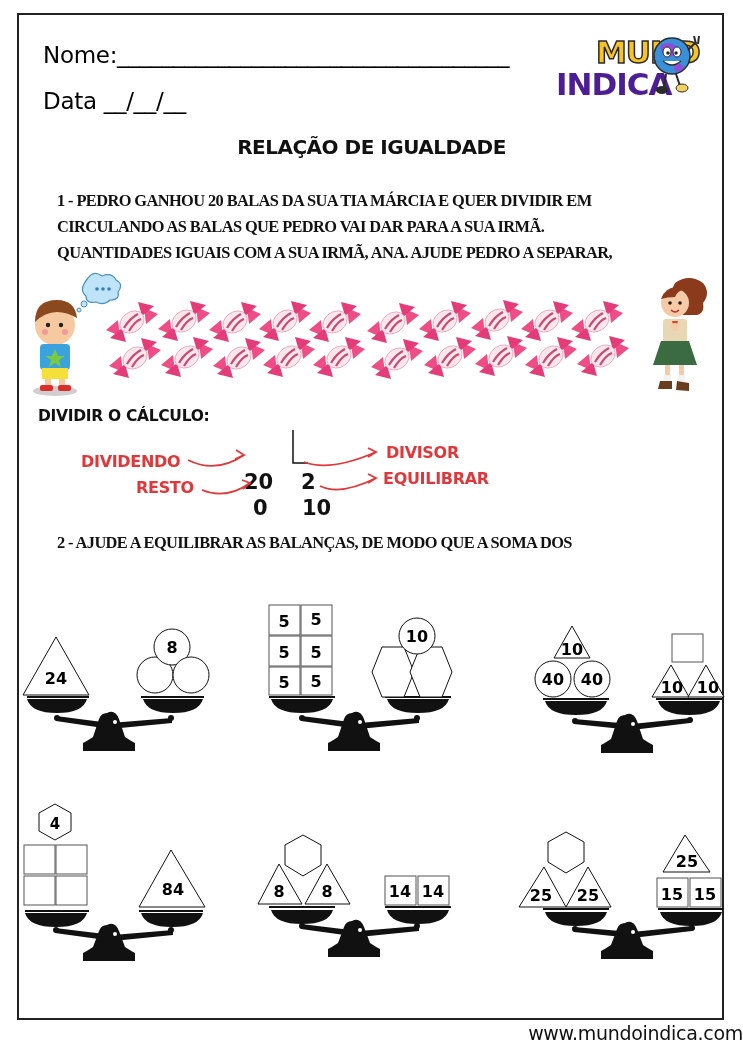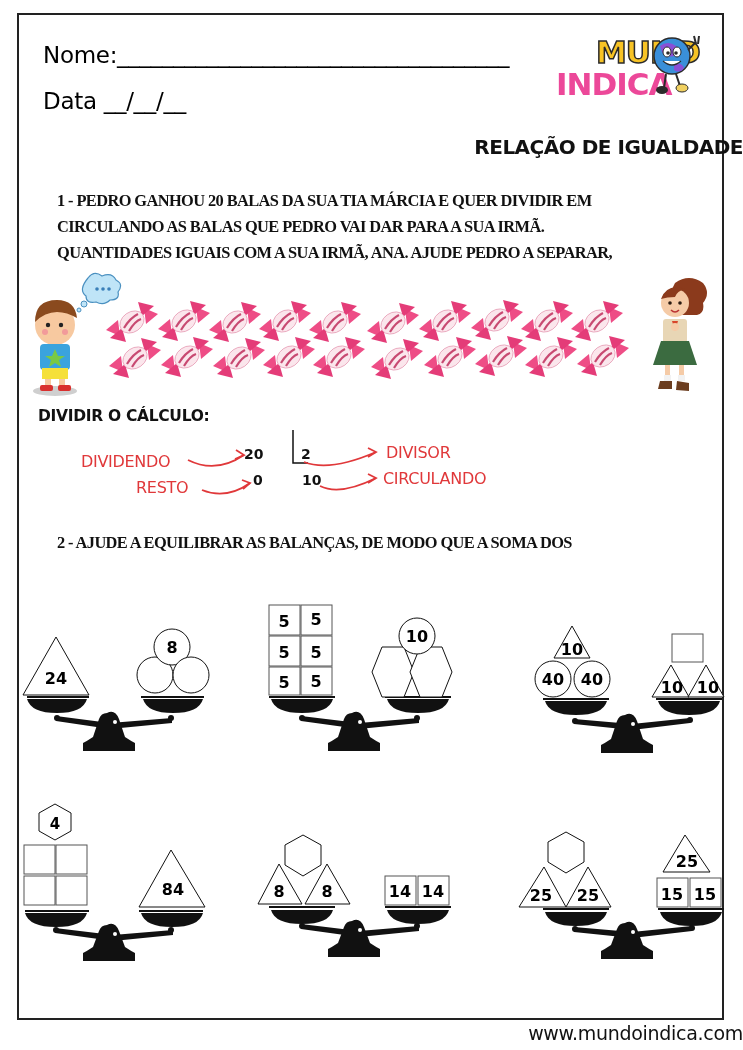--- a/index.html
+++ b/index.html
@@ -1,28 +1,28 @@
 <!DOCTYPE html>
 <html><head>
 <meta charset="utf-8">
 <style>
   html,body{margin:0;padding:0;background:#fff;}
   body{width:743px;height:1050px;position:relative;overflow:hidden;font-family:"Liberation Sans","DejaVu Sans",sans-serif;color:#111;}
   .frame{position:absolute;left:17px;top:13px;width:707px;height:1007px;border:2px solid #222;box-sizing:border-box;}
   .abs{position:absolute;}
   .nome,.data{font-family:"DejaVu Sans",sans-serif;font-size:23px;color:#000000;font-weight:400;letter-spacing:-0.3px;}
-  .title{font-family:"DejaVu Sans",sans-serif;font-weight:700;font-size:20px;left:0;width:743px;text-align:right;letter-spacing:-0.5px;}
+  .title{font-family:"DejaVu Sans",sans-serif;font-weight:700;font-size:20px;left:0;width:743px;text-align:center;letter-spacing:-0.5px;}
   .q{font-family:Liberation Serif, serif;font-weight:700;font-size:16.4px;line-height:26px;letter-spacing:-0.6px;margin-left:24px;}
   .observe{font-family:"DejaVu Sans",sans-serif;font-weight:700;font-size:15.5px;letter-spacing:-0.3px;}
-  .red{color:#e0383a;font-family:"DejaVu Sans",sans-serif;font-weight:400;font-size:16px;letter-spacing:-0.3px;}
-  .num{font-family:"DejaVu Sans",sans-serif;font-weight:700;font-size:14px;}
+  .red{color:#e0383a;font-family:"DejaVu Sans",sans-serif;font-weight:700;font-size:16px;letter-spacing:-0.3px;}
+  .num{font-family:"DejaVu Sans",sans-serif;font-weight:700;font-size:21px;margin-top:24px;}
   .footer{font-family:"DejaVu Sans",sans-serif;font-size:19px;left:0;width:743px;text-align:right;letter-spacing:-0.3px;}
   .logo{left:556px;top:36px;width:158px;height:66px;}
   .logo .w1{position:absolute;left:0;top:0;font-family:"DejaVu Sans",sans-serif;font-weight:700;font-size:31px;color:#f7c325;-webkit-text-stroke:1.5px #2b2b2b;letter-spacing:-1px;line-height:32px;margin-left:40px;}
-  .logo .w2{position:absolute;left:0;top:32px;font-family:"DejaVu Sans",sans-serif;font-weight:700;font-size:31px;color:#ec4899;letter-spacing:-1px;line-height:32px;}
+  .logo .w2{position:absolute;left:0;top:32px;font-family:"DejaVu Sans",sans-serif;font-weight:700;font-size:31px;color:#4c1d95;letter-spacing:-1px;line-height:32px;}
   svg text{font-family:"DejaVu Sans",sans-serif;font-weight:700;}
 </style>
 </head>
 <body>
 
 <div class="frame"></div>
 
 <div class="abs nome" style="left:43px;top:42px;">Nome:___________________________________</div>
 <div class="abs data" style="left:43px;top:88px;">Data __/__/__</div>
 
@@ -131,21 +131,21 @@
     <rect x="33" y="100" width="7" height="6" fill="#f2f2f2"></rect>
   <path d="M15 106 l12 0 l0 8 l-14 0z" fill="#6b3d1f"></path>
     <path d="M32 106 l12 2 l0 8 l-13 -1z" fill="#6b3d1f"></path>
 </svg>
 
 <div class="abs observe" style="left:38px;top:407px;">DIVIDIR O CÁLCULO:</div>
 
 <div class="abs red" style="left:81px;top:452px;">DIVIDENDO</div>
 <div class="abs red" style="left:136px;top:478px;">RESTO</div>
 <div class="abs red" style="left:386px;top:443px;">DIVISOR</div>
-<div class="abs red" style="left:383px;top:469px;">CIRCULANDO</div>
+<div class="abs red" style="left:383px;top:469px;">EQUILIBRAR</div>
 
 <div class="abs num" style="left:244px;top:446px;">20</div>
 <div class="abs num" style="left:253px;top:472px;">0</div>
 <div class="abs num" style="left:301px;top:446px;">2</div>
 <div class="abs num" style="left:302px;top:472px;">10</div>
 
 <svg class="abs" style="left:180px;top:428px;" width="210" height="70" viewBox="0 0 210 70">
   <path d="M113 2 L113 35 L128 35" stroke="#111" stroke-width="1.5" fill="none"></path>
   <path d="M8 32 q28 14 56 -5" stroke="#e0383a" stroke-width="1.8" fill="none"></path>
   <path d="M56 22 l8 5 l-9 4" stroke="#e0383a" stroke-width="1.8" fill="none"></path>

